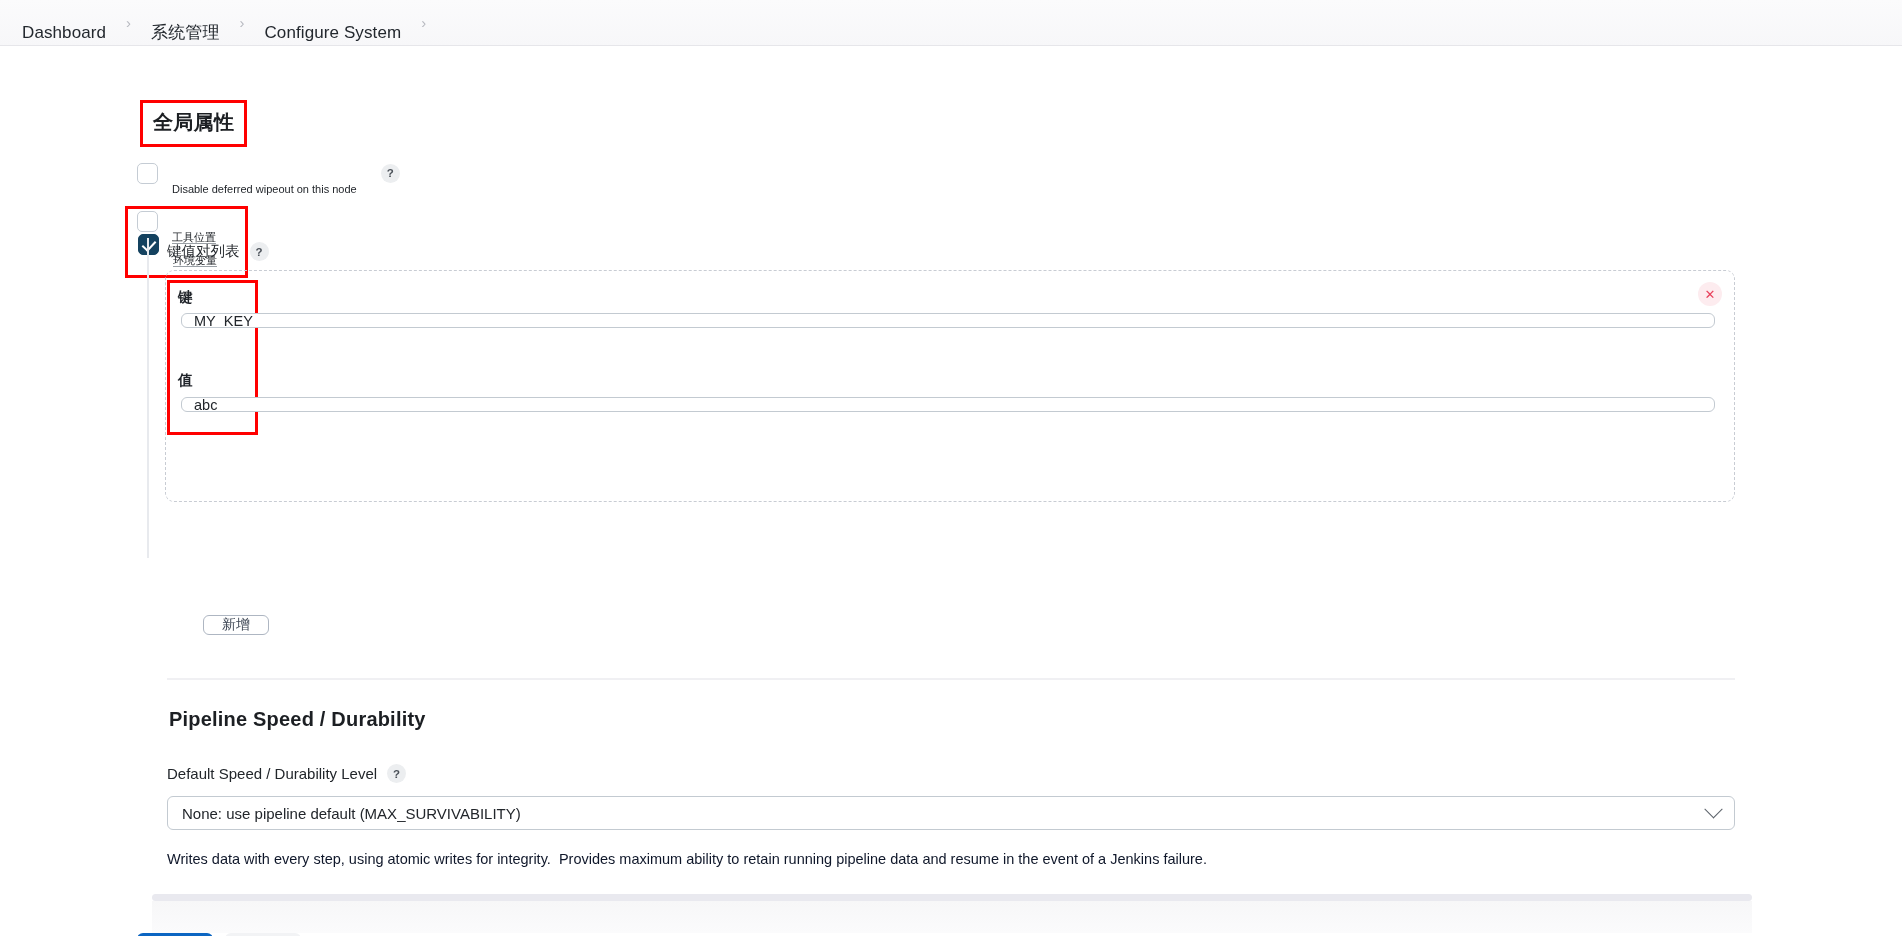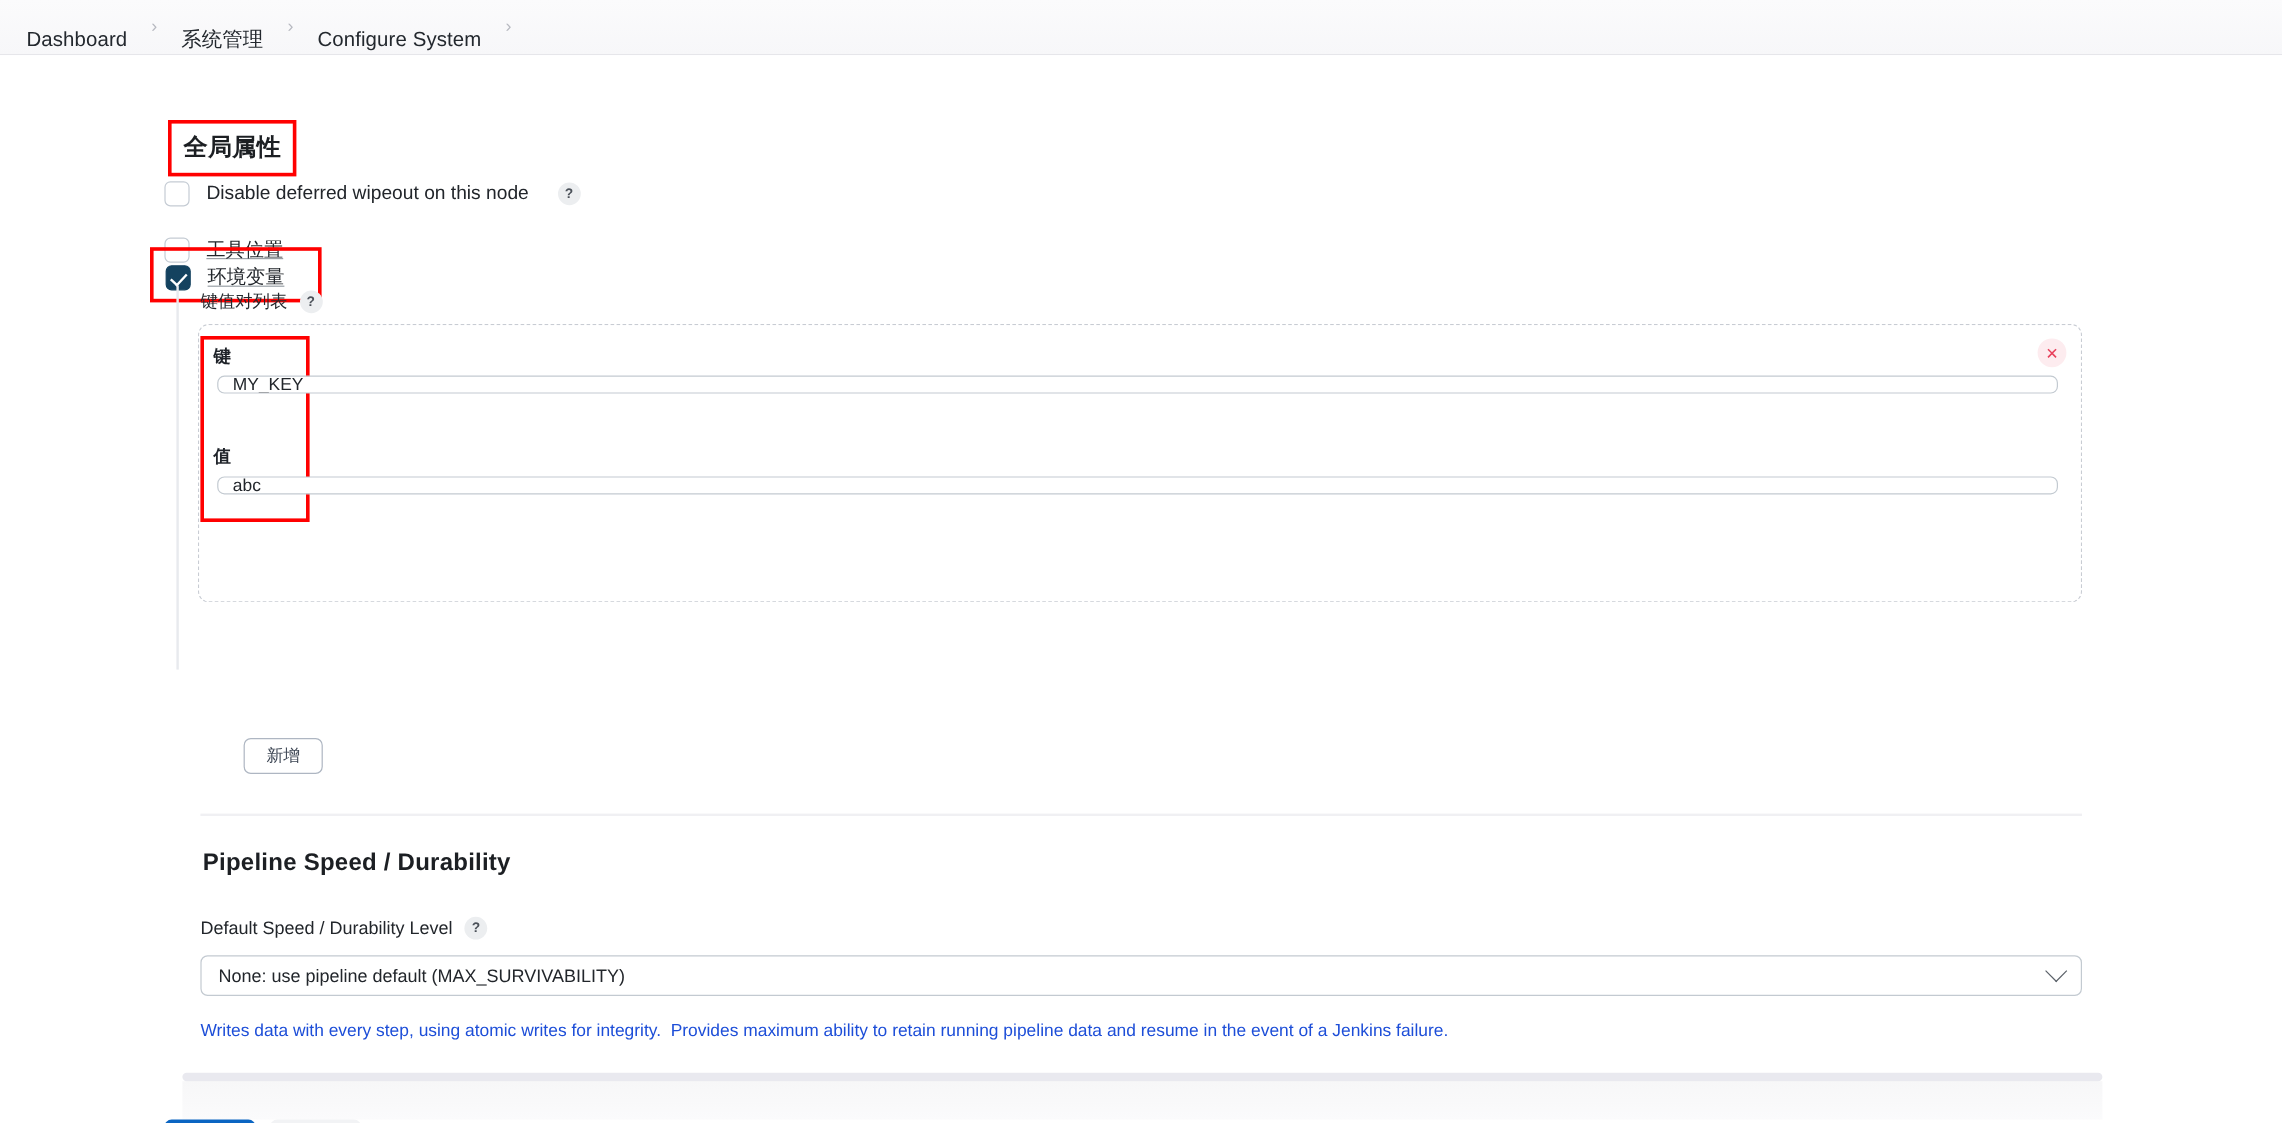--- a/index.html
+++ b/index.html
@@ -84,22 +84,23 @@
   .cb.checked::after {
     content: "";
     position: absolute;
     left: 6px; top: 3px;
     width: 6px; height: 11px;
     border: solid #ffffff;
     border-width: 0 2.3px 2.3px 0;
     transform: rotate(43deg);
   }
   .cb-label {
-    font-size: 16px;
+    font-size: 11px;
     color: #22262b;
+    margin-top: 32px;
   }
   .cb-label.underlined {
     text-decoration: underline;
     text-decoration-color: #9aa0a6;
     text-underline-offset: 2px;
   }
 
   
   .help {
     width: 19px; height: 19px;
@@ -179,21 +180,21 @@
     justify-content: center;
     cursor: pointer;
     padding: 0;
   }
 
   .add-btn {
     position: absolute;
     left: 203px;
     top: 569px;
     min-width: 66px;
-    height: 30px;
+    height: 20px;
     border: 1.5px solid #aeb6c2;
     border-radius: 6px;
     background: #fff;
     color: #3d4654;
     font-size: 14px;
     font-family: "Liberation Sans", "DejaVu Sans", sans-serif;
     cursor: pointer;
     padding: 0 12px;
   }
 
@@ -252,21 +253,21 @@
     border: solid #5a6068;
     border-width: 0 1.8px 1.8px 0;
     transform: rotate(45deg) translate(-3px,-3px);
   }
 
   .desc {
     position: absolute;
     left: 167px;
     top: 805px;
     font-size: 14.5px;
-    color: #1d4ed8;
+    color: #0f172a;
     white-space: pre;
   }
 
   
   .scroll-track {
     position: absolute;
     left: 152px;
     top: 848px;
     width: 1600px;
     height: 7px;

